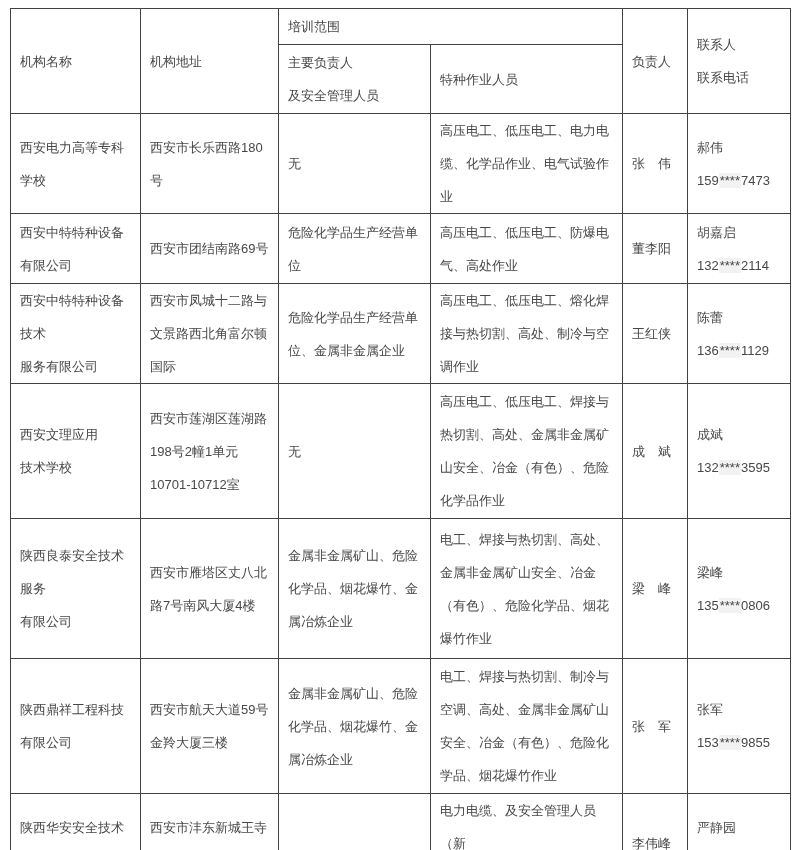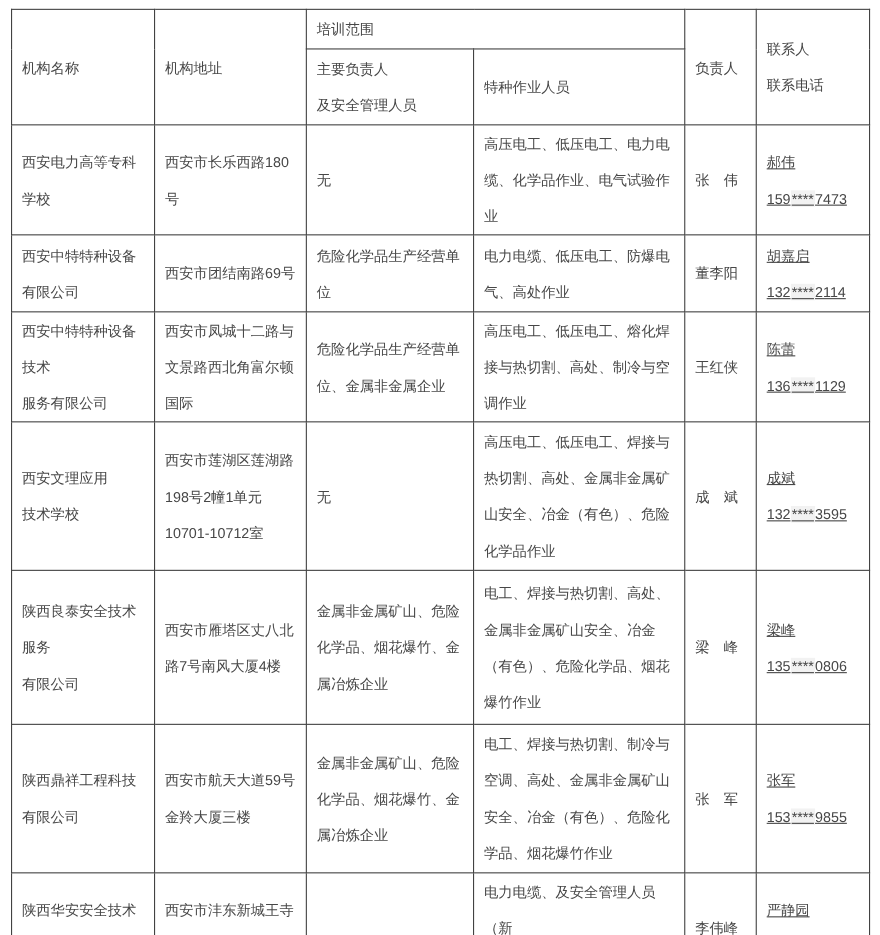--- a/index.html
+++ b/index.html
@@ -35,21 +35,21 @@
   }
   tr.hdr-top    { height: 36px; }
   tr.hdr-sub    { height: 69px; }
   tr.row-1 { height: 72px; }
   tr.row-2 { height: 70px; }
   tr.row-3 { height: 100px; padding-left: 32px; }
   tr.row-4 { height: 135px; }
   tr.row-5 { height: 140px; }
   tr.row-6 { height: 135px; }
   tr.row-7 { height: 80px; }
-  td.contact-cell { white-space: normal; text-decoration: underline; }
+  td.contact-cell { white-space: normal; }
   .phone-mask {
     background: #f2f2f2;
     padding: 0 1px;
   }
 </style>
 </head>
 <body>
 
 <div class="page">
   <table class="training-table">
@@ -86,21 +86,21 @@
         <td>张　伟</td>
         <td class="contact-cell"><div>郝伟</div><div><span>159</span><span class="phone-mask">****</span><span>7473</span></div></td>
       </tr>
 
       <tr class="row-2">
         <td>西安中特特种设备
 有限公司</td>
         <td>西安市团结南路69号</td>
         <td>危险化学品生产经营单
 位</td>
-        <td>电力电缆、低压电工、防爆电
+        <td>高压电工、低压电工、防爆电
 气、高处作业</td>
         <td>董李阳</td>
         <td class="contact-cell"><div>胡嘉启</div><div><span>132</span><span class="phone-mask">****</span><span>2114</span></div></td>
       </tr>
 
       <tr class="row-3">
         <td>西安中特特种设备
 技术
 服务有限公司</td>
         <td>西安市凤城十二路与

